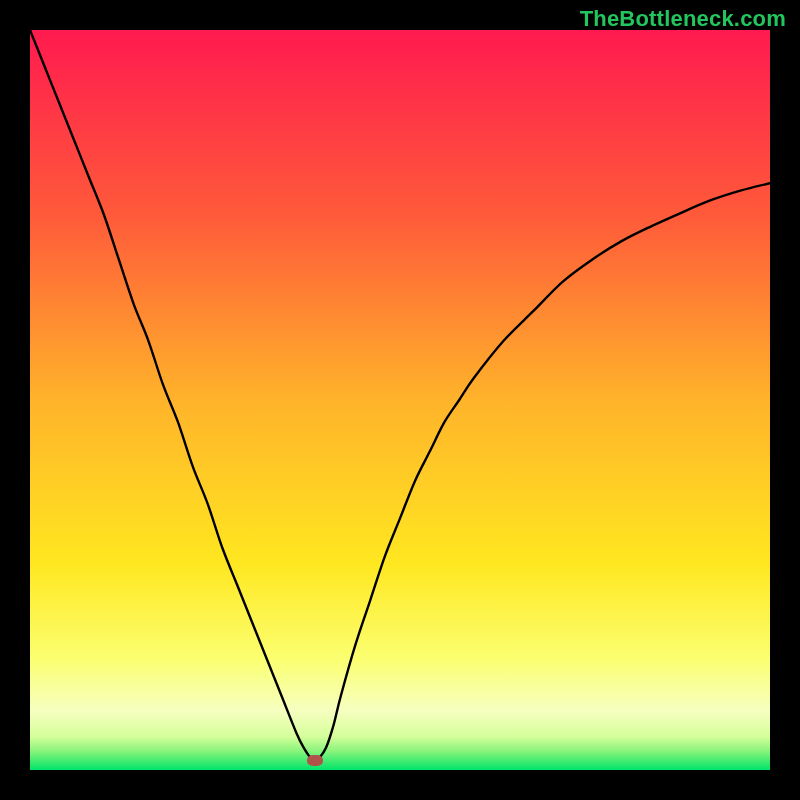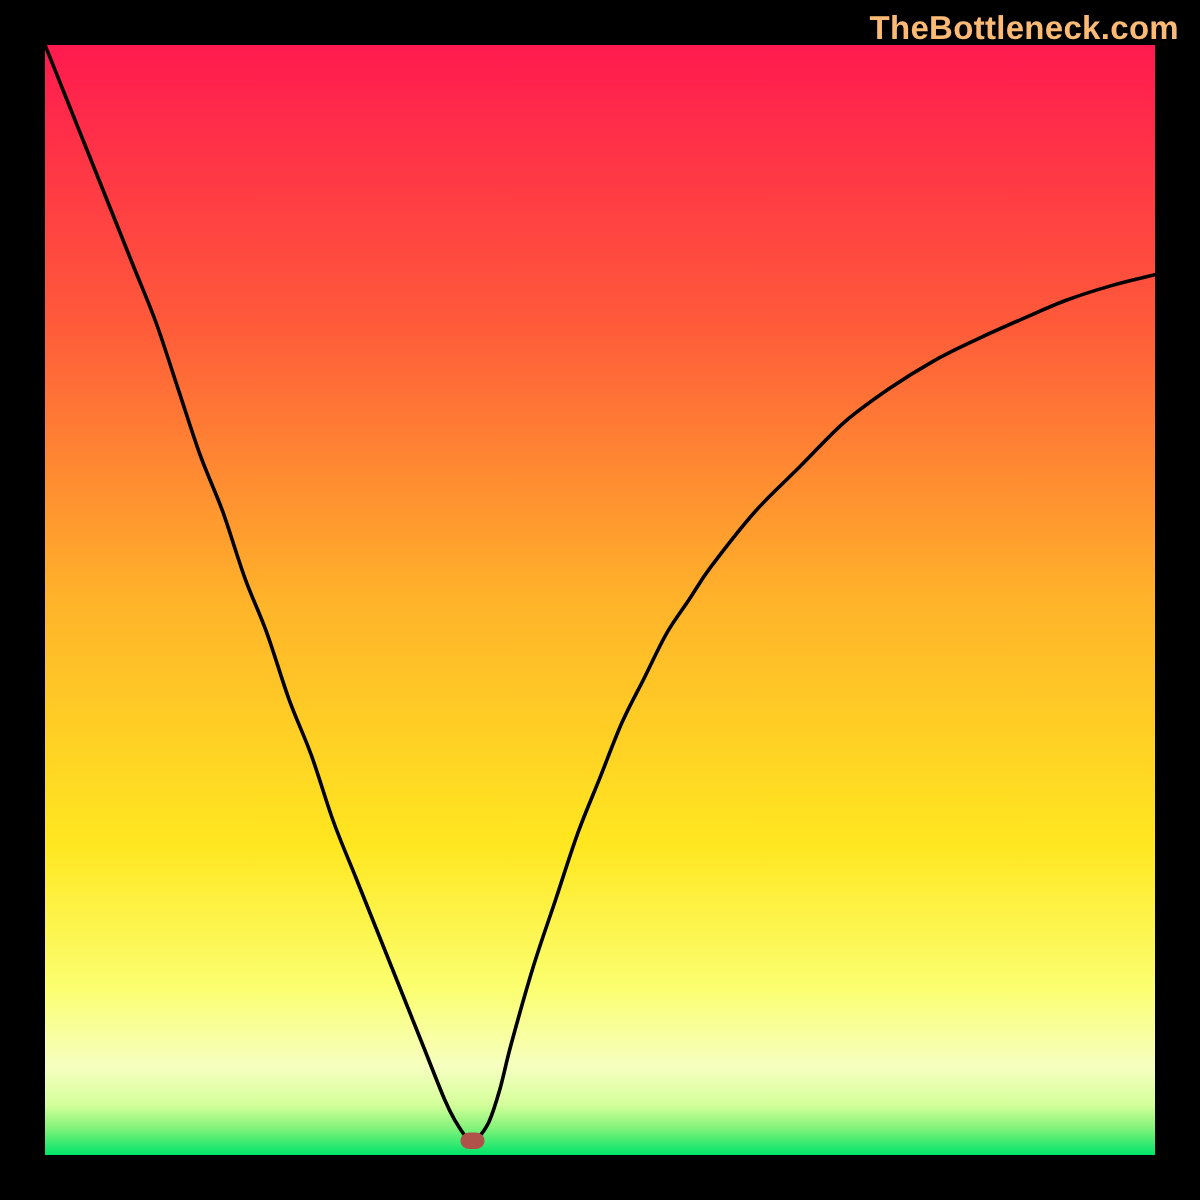--- a/index.html
+++ b/index.html
@@ -26,21 +26,21 @@
     top: 0;
     width: 740px;
     height: 740px;
   }
   .watermark {
     position: absolute;
     top: 6px;
     right: 14px;
     font-size: 22px;
     font-weight: 600;
-    color: #fdba74;
+    color: #22c55e;
     letter-spacing: 0.2px;
   }
   svg.curve {
     position: absolute;
     left: 0;
     top: 0;
     width: 740px;
     height: 740px;
   }
   .marker {

